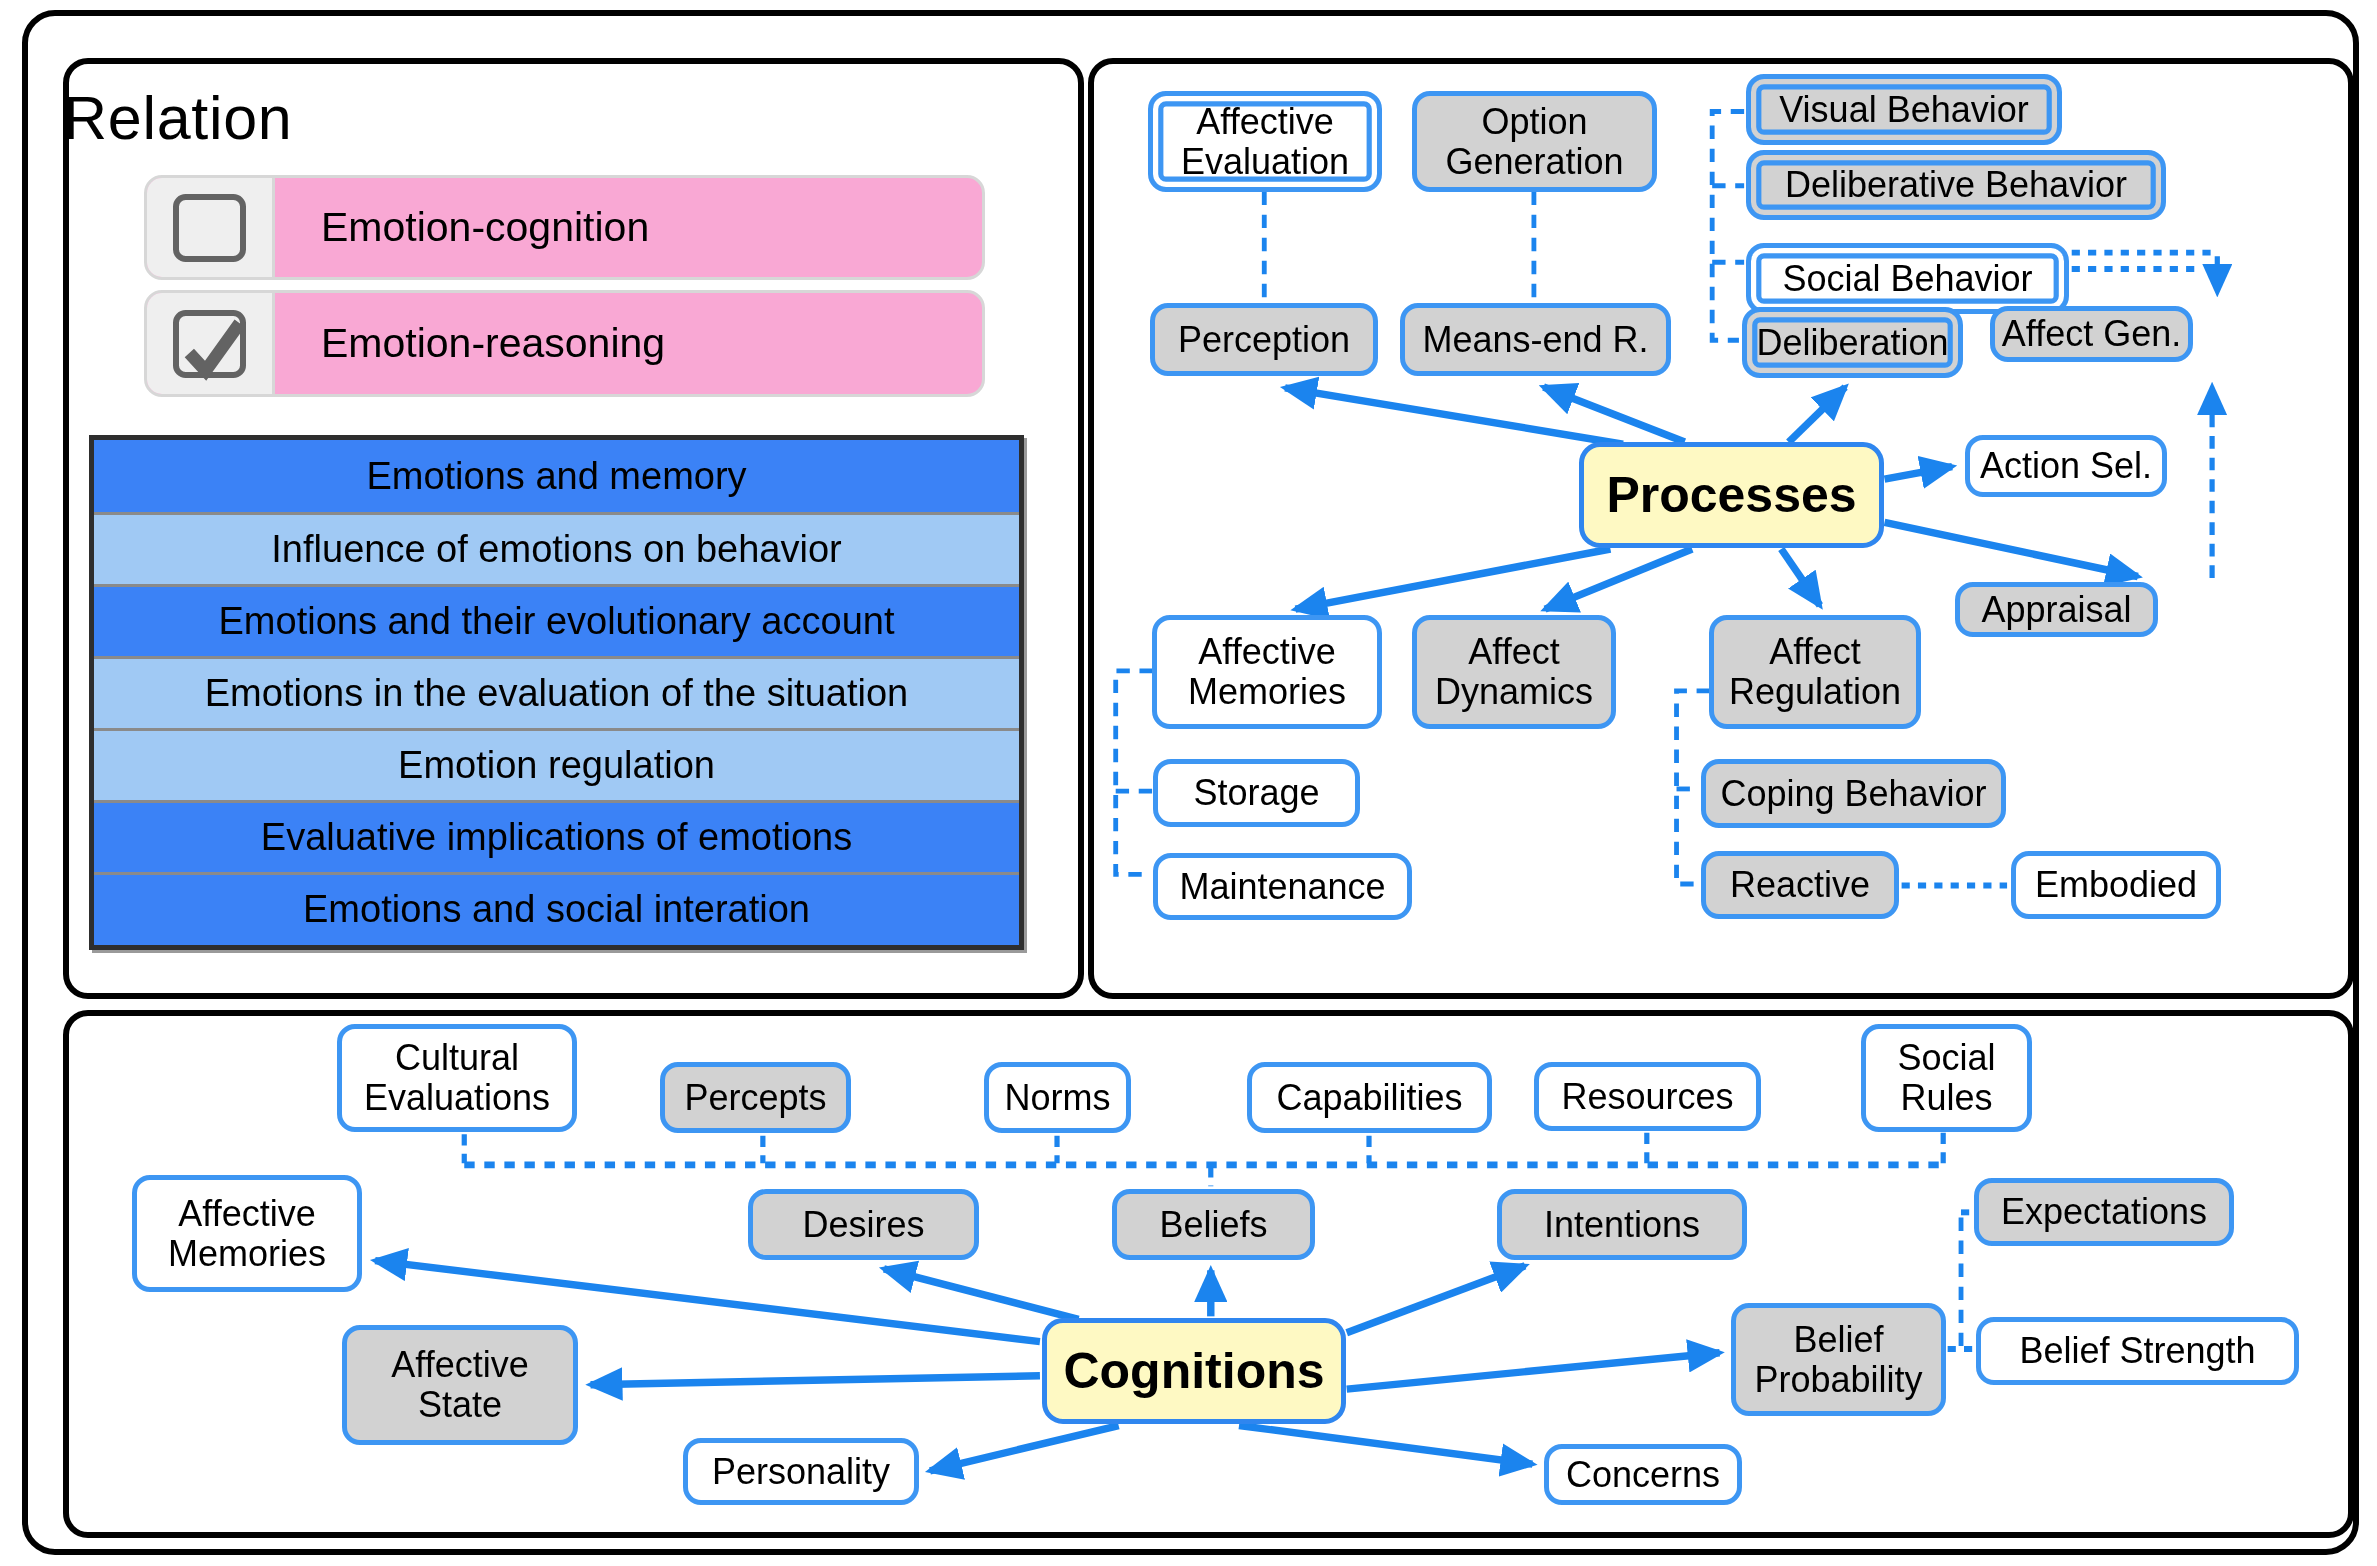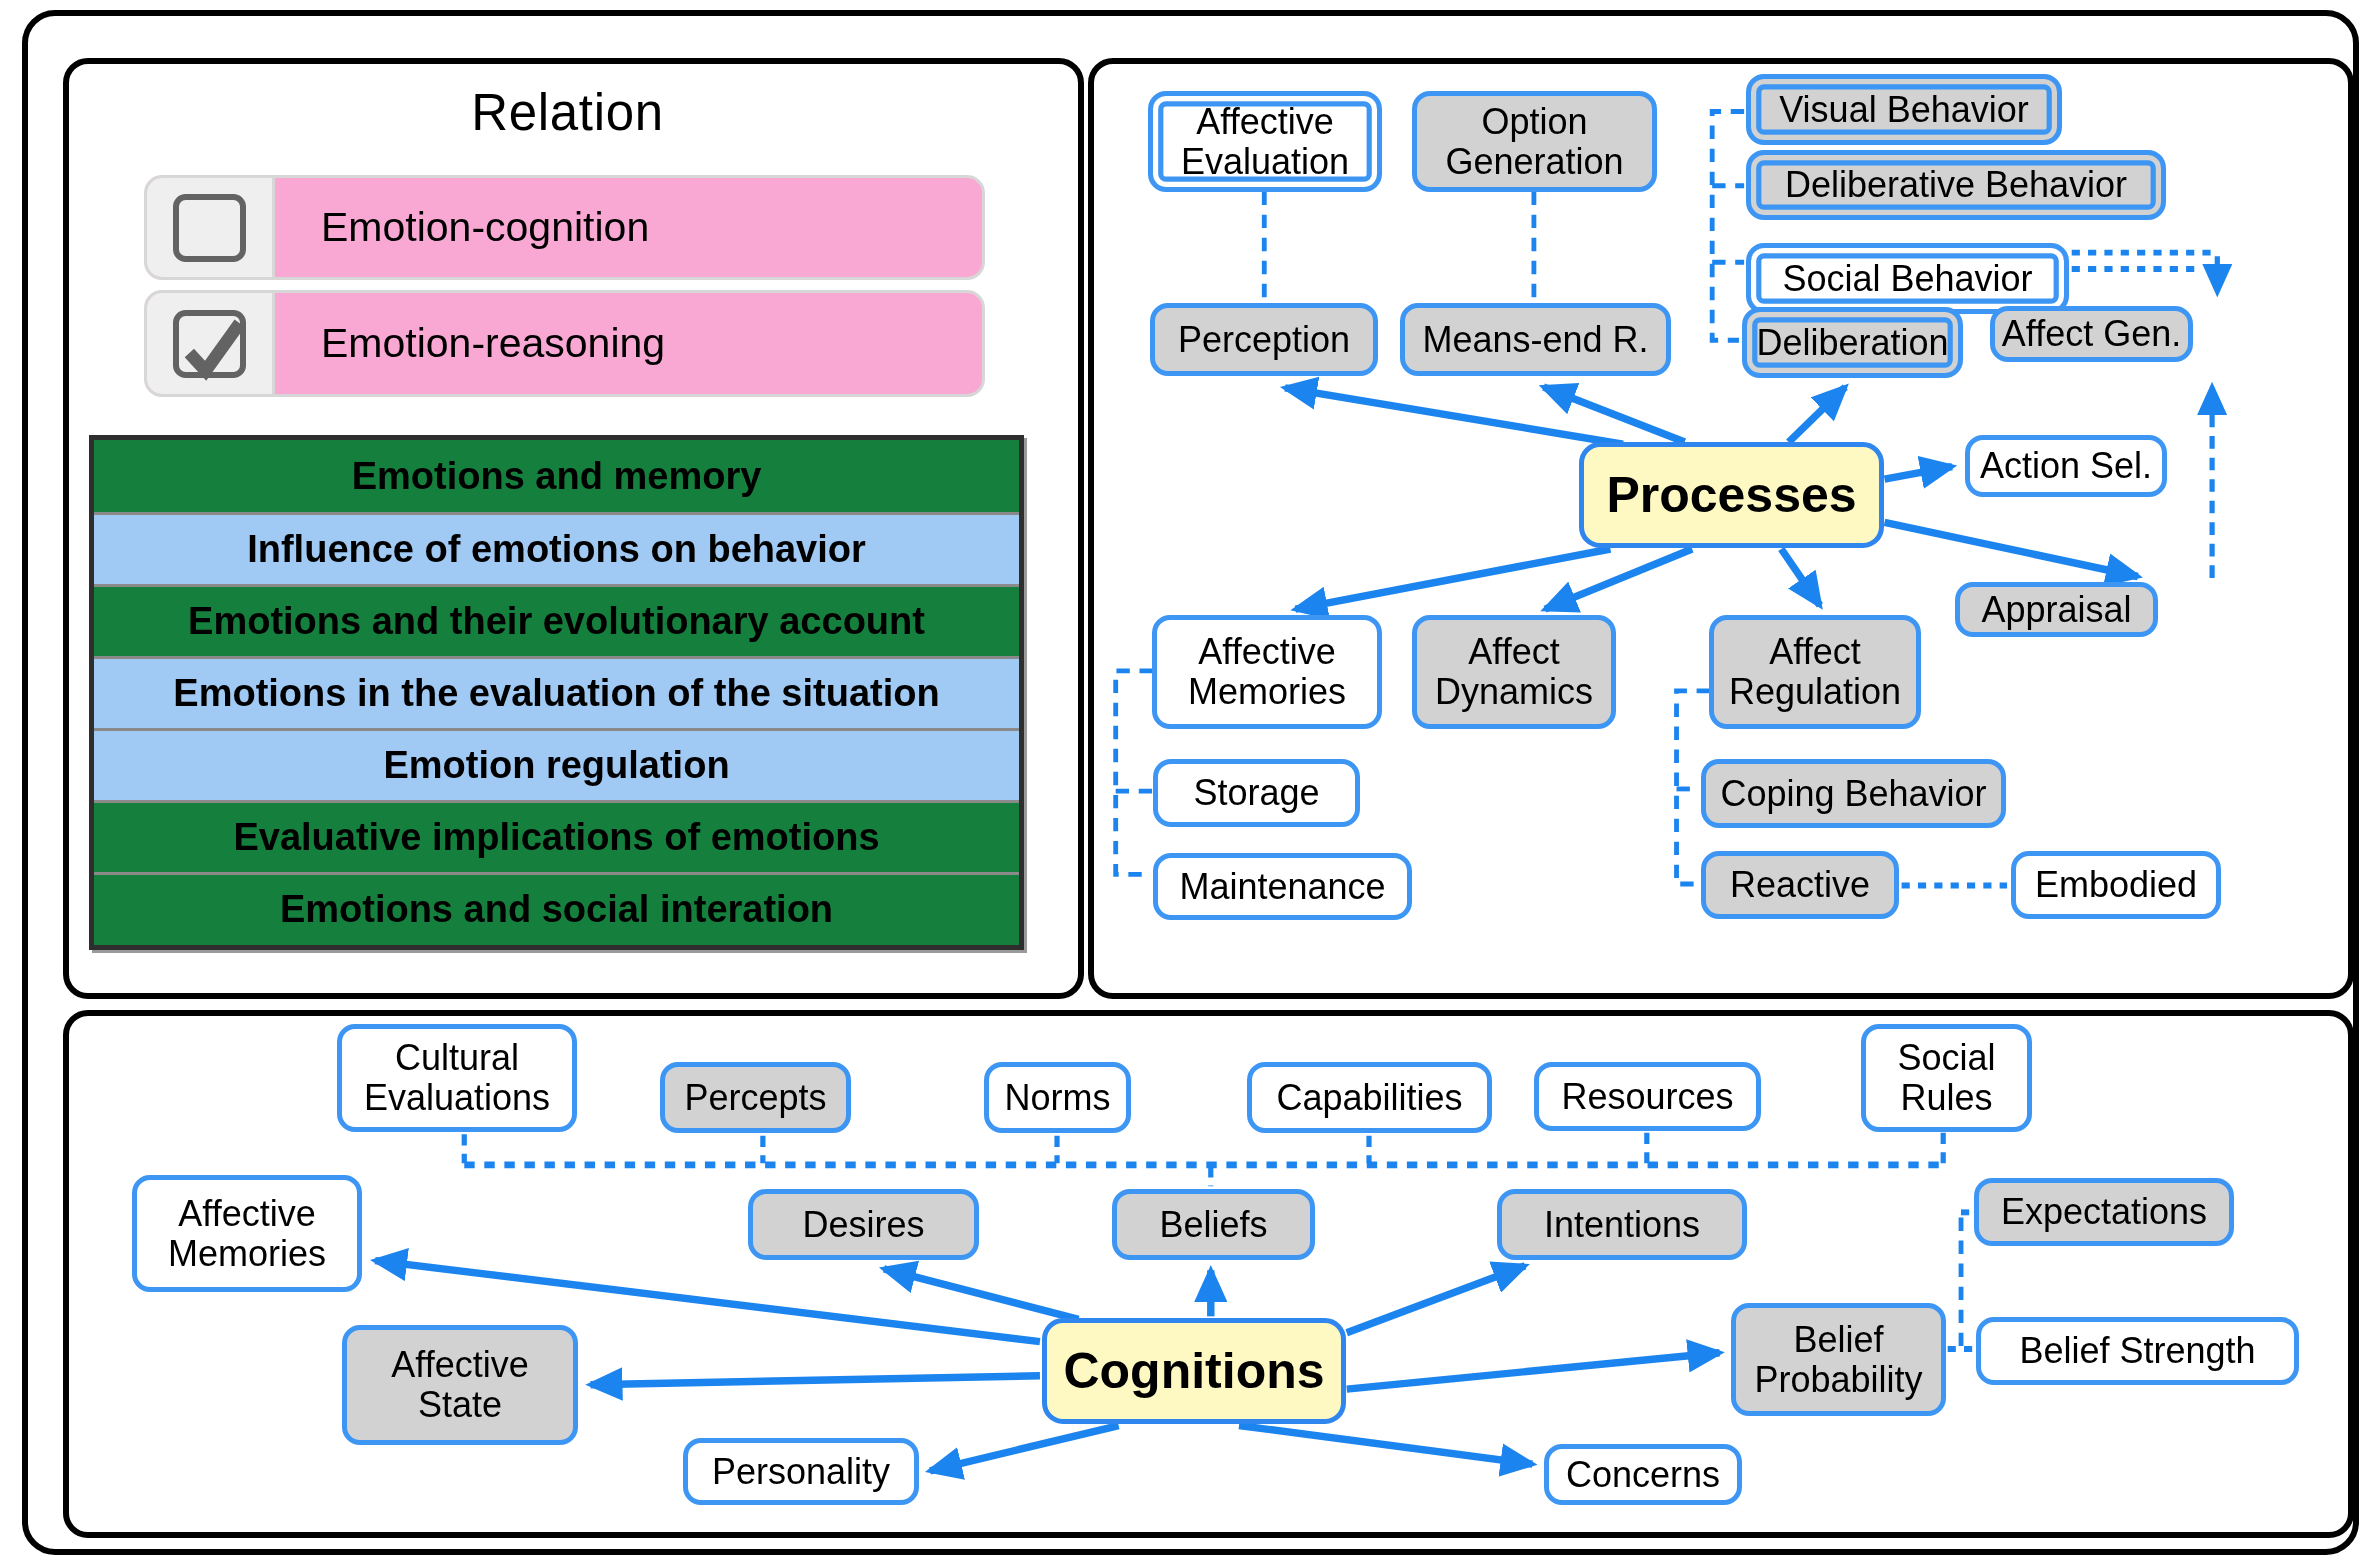--- a/index.html
+++ b/index.html
@@ -4,35 +4,35 @@
 <style>
   html,body{margin:0;padding:0;background:#ffffff;}
   #stage{position:relative;width:2377px;height:1566px;background:#fff;
          font-family:"Liberation Sans",sans-serif;color:#000;overflow:hidden;}
   .panel{position:absolute;border:6px solid #000;border-radius:25px;background:#fff;}
   #outer{left:22px;top:10.4px;width:2325px;height:1533px;border-radius:33px;}
   #p1{left:63px;top:58px;width:1009px;height:929px;}
   #p2{left:1088px;top:58px;width:1254px;height:929px;}
   #p3{left:63px;top:1010px;width:2279px;height:516px;}
 
-  .ptitle{position:absolute;left:63px;top:83px;width:1009px;text-align:center;
-          font-size:51px;letter-spacing:0.7px;}
+  .ptitle{position:absolute;left:63px;top:83px;width:1009px;
+          font-size:61px;letter-spacing:0.7px;}
 
   
   .lrow{position:absolute;left:144px;width:835px;height:99px;border:3px solid #d7d7d7;
         border-radius:18px;background:#f9a8d4;display:flex;}
   .lcheck{width:125px;height:100%;background:#efefef;border-right:3px solid #d7d7d7;
           border-radius:15px 0 0 15px;display:flex;align-items:center;justify-content:center;}
   .llabel{flex:1;display:flex;align-items:center;padding-left:46px;font-size:41px;}
   .cbox{width:61px;height:56px;border:6.7px solid #636363;border-radius:12.6px;position:relative;}
   .cbox svg{position:absolute;left:-3px;top:-9px;}
 
   
   #ttable{position:absolute;left:89px;top:435px;width:935px;height:515px;
-          border:5.2px solid #2e2e2e;box-sizing:border-box;background:#15803d;box-shadow:3px 3px 0 #9a9a9a;font-weight:bold;}
+          border:5.2px solid #2e2e2e;box-sizing:border-box;background:#3b82f6;box-shadow:3px 3px 0 #9a9a9a;}
   .trow{height:72px;display:flex;align-items:center;justify-content:center;
         font-size:38px;border-top:3.7px solid #8a8a8a;box-sizing:border-box;}
   .trow:first-child{border-top:none;}
   .trow.hl{background:#a0c9f4;}
 
   
   .node{position:absolute;box-sizing:border-box;border:5.2px solid #3d96f3;border-radius:18px;
         background:#fff;display:flex;align-items:center;justify-content:center;text-align:center;
         white-space:pre-line;font-size:36px;line-height:1.1;padding:0 6px;z-index:3;}
   .g{background:#d2d2d2;}

